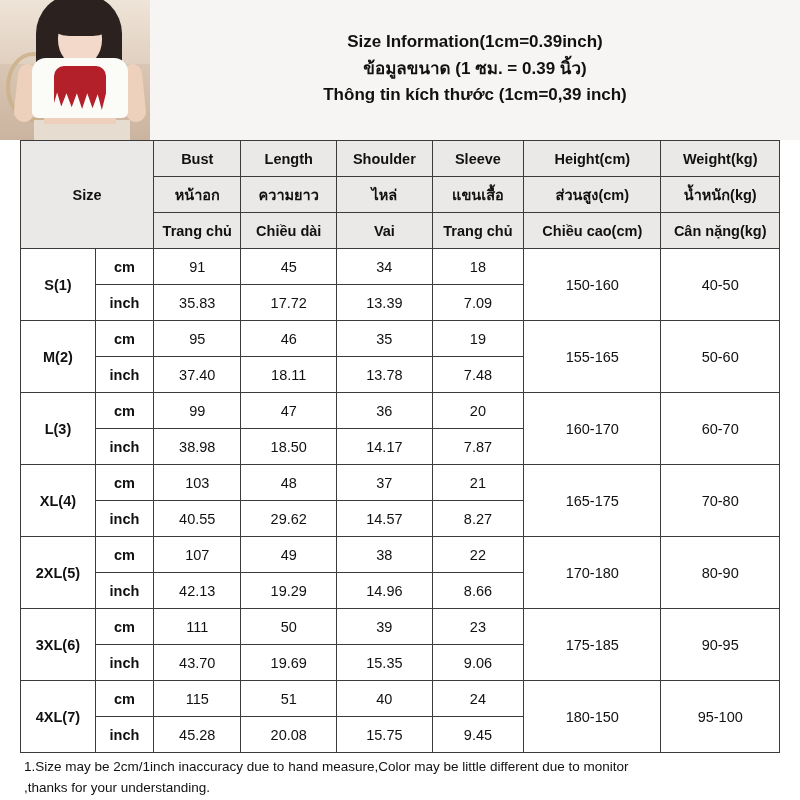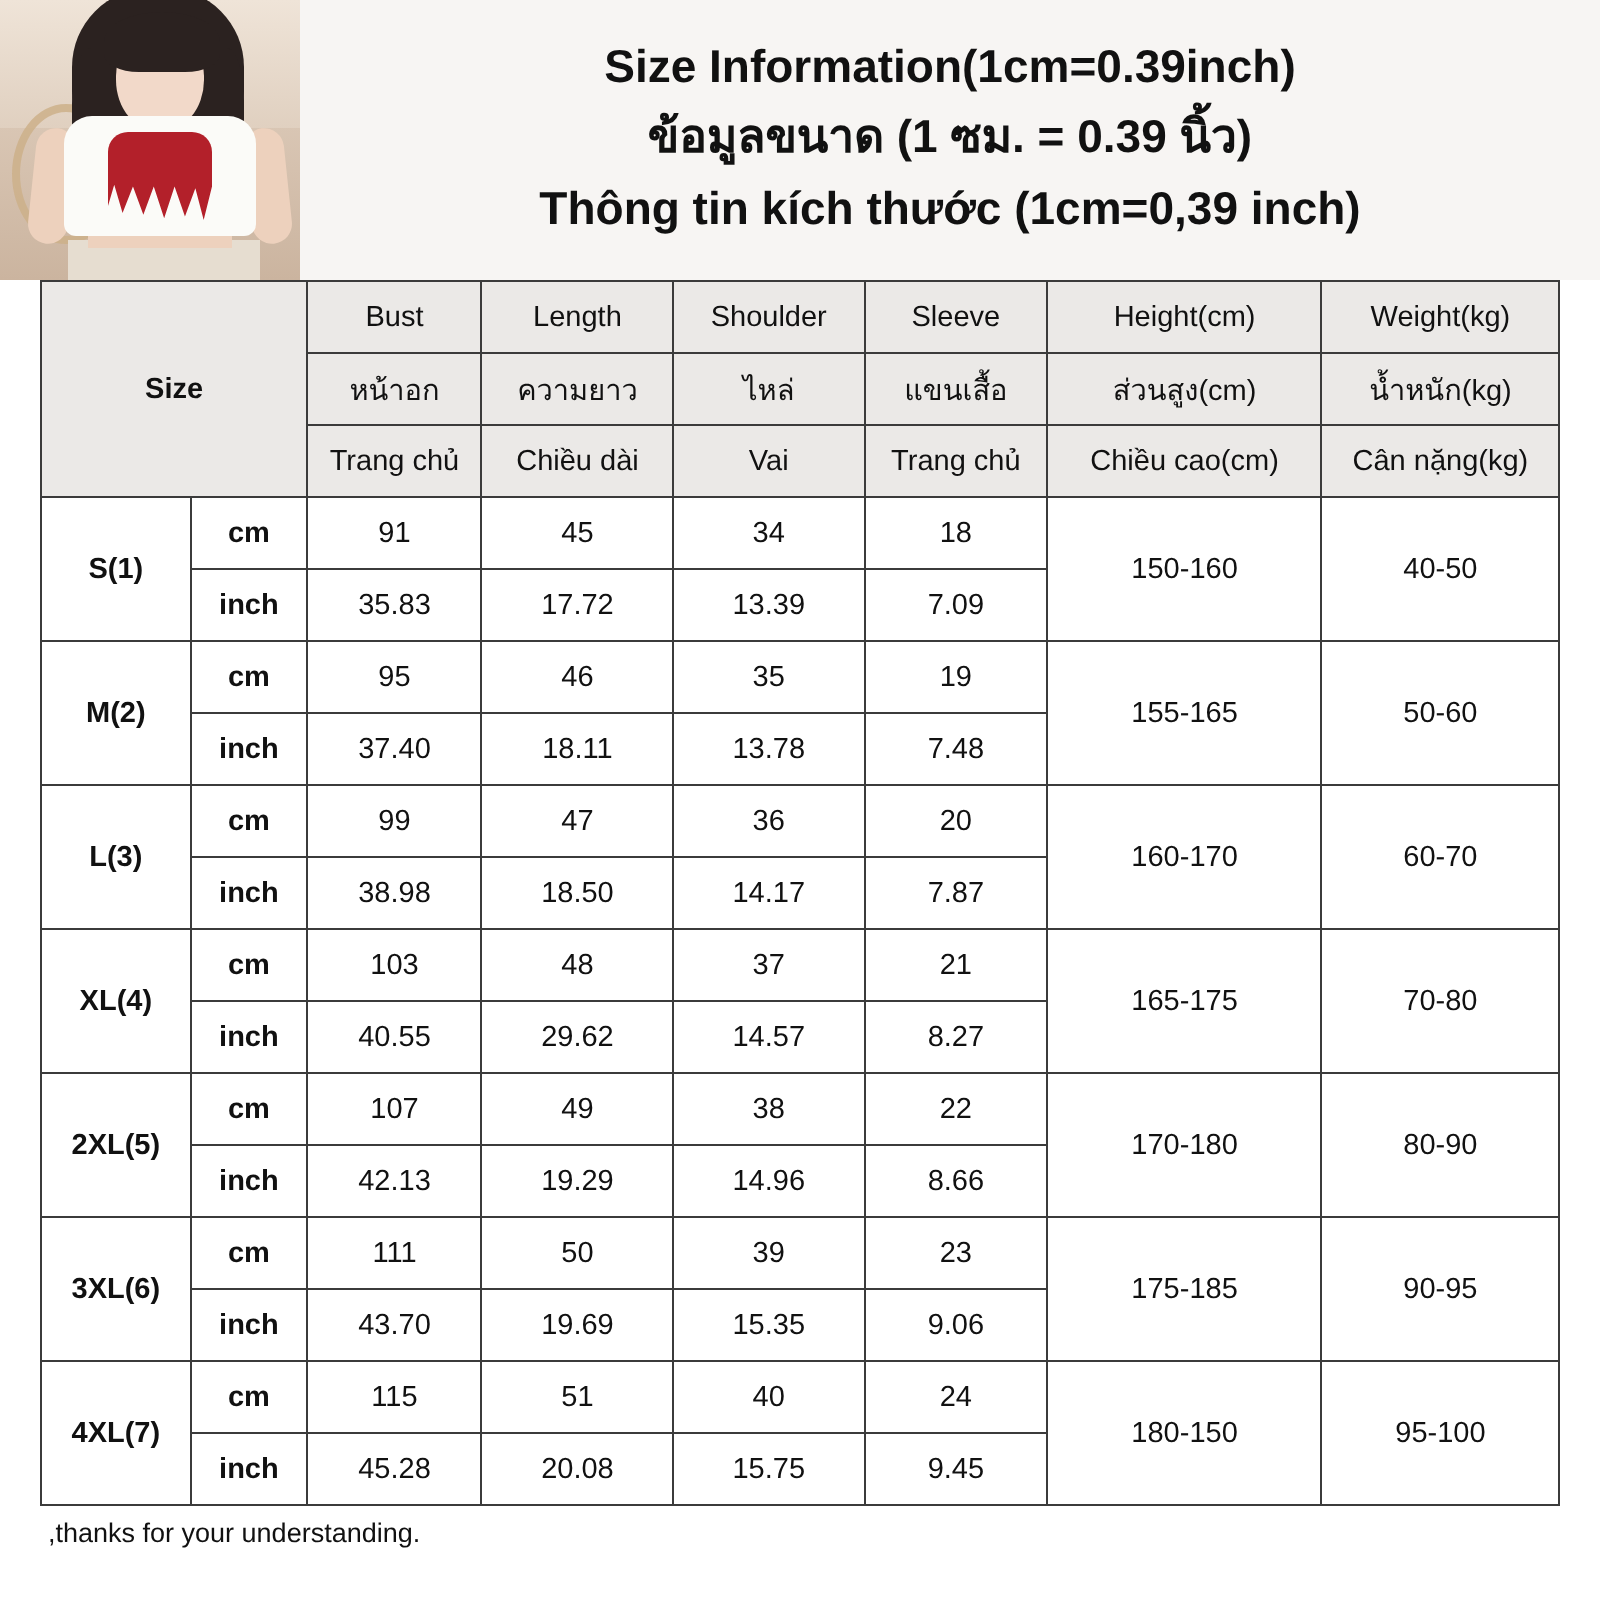--- a/index.html
+++ b/index.html
@@ -141,21 +141,21 @@
     display: flex;
     flex-direction: column;
     align-items: center;
     justify-content: center;
     background: #f7f5f3;
     padding: 4px 10px 6px 10px;
     box-sizing: border-box;
   }
   .titles .t {
     font-weight: bold;
-    font-size: 23px;
+    font-size: 17px;
     line-height: 1.55;
     color: #111;
     text-align: center;
     white-space: nowrap;
   }
 
   
   table.size-table {
     border-collapse: collapse;
     width: 760px;
@@ -166,21 +166,21 @@
     border: 1px solid #3b3b3b;
     text-align: center;
     vertical-align: middle;
     font-size: 14.5px;
     color: #111;
     padding: 0;
     height: 35px;
   }
   .hdr-cell {
     background: #ebe9e7;
-    font-weight: normal;
+    font-weight: bold;
     font-size: 14.5px;
     height: 26px;
   }
   .size-word {
     background: #ebe9e7;
     font-weight: bold;
     font-size: 24px;
     margin-top: 48px;
   }
   .sizelabel {
@@ -411,17 +411,18 @@
         <td class="unit">inch</td>
         <td>45.28</td>
         <td>20.08</td>
         <td>15.75</td>
         <td>9.45</td>
       </tr>
     </tbody>
   </table>
 
   <div class="attention">
+    <div class="ln">1.Size may be 2cm/1inch inaccuracy due to hand measure,Color may be little different due to monitor</div>
     <div class="ln">,thanks for your understanding.</div>
 
   </div>
 
 </div>
 
 </body></html>

